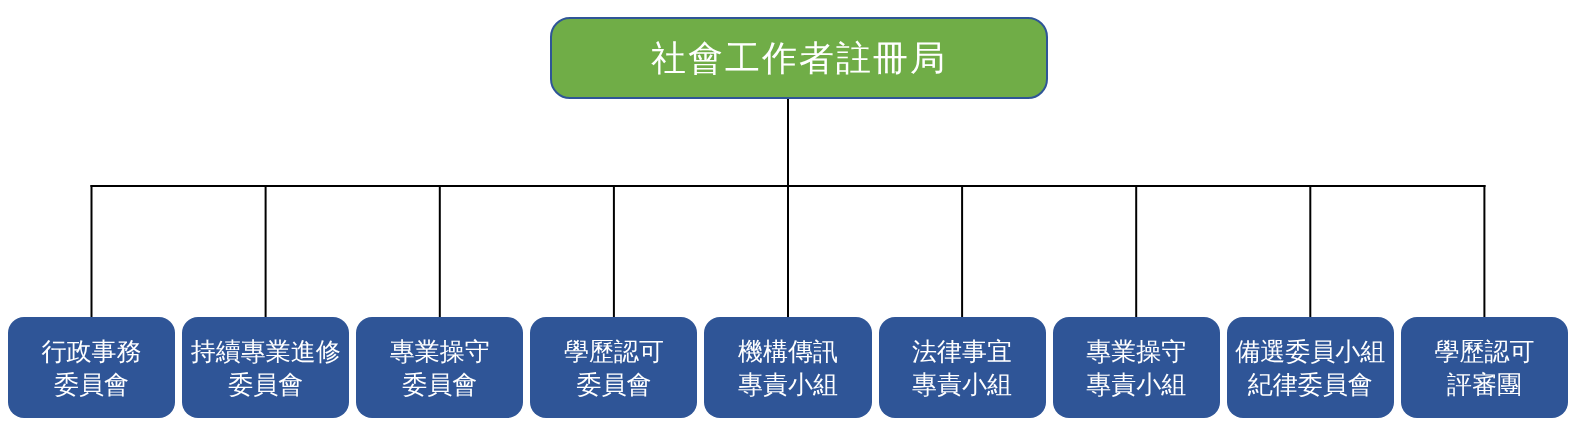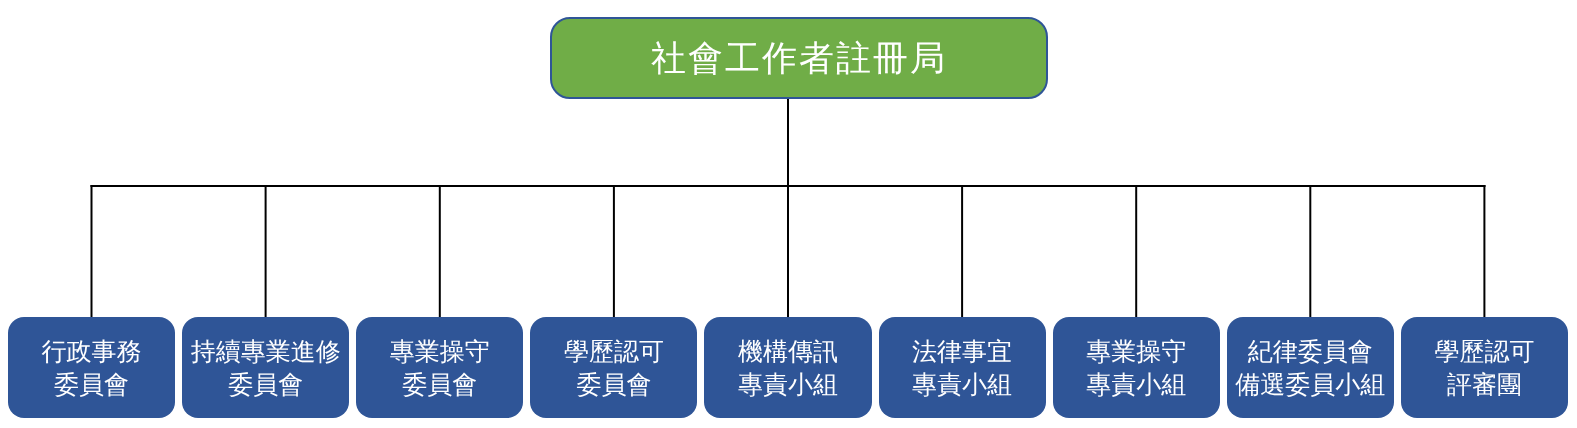--- a/index.html
+++ b/index.html
@@ -130,22 +130,22 @@
     </div>
     <div class="child-node">
       <span class="child-line">法律事宜</span>
       <span class="child-line">專責小組</span>
     </div>
     <div class="child-node">
       <span class="child-line">專業操守</span>
       <span class="child-line">專責小組</span>
     </div>
     <div class="child-node">
+      <span class="child-line">備選委員小組</span>
       <span class="child-line">紀律委員會</span>
-      <span class="child-line">備選委員小組</span>
     </div>
     <div class="child-node">
       <span class="child-line">學歷認可</span>
       <span class="child-line">評審團</span>
     </div>
   </div>
 
 </div>
 
 </body></html>

